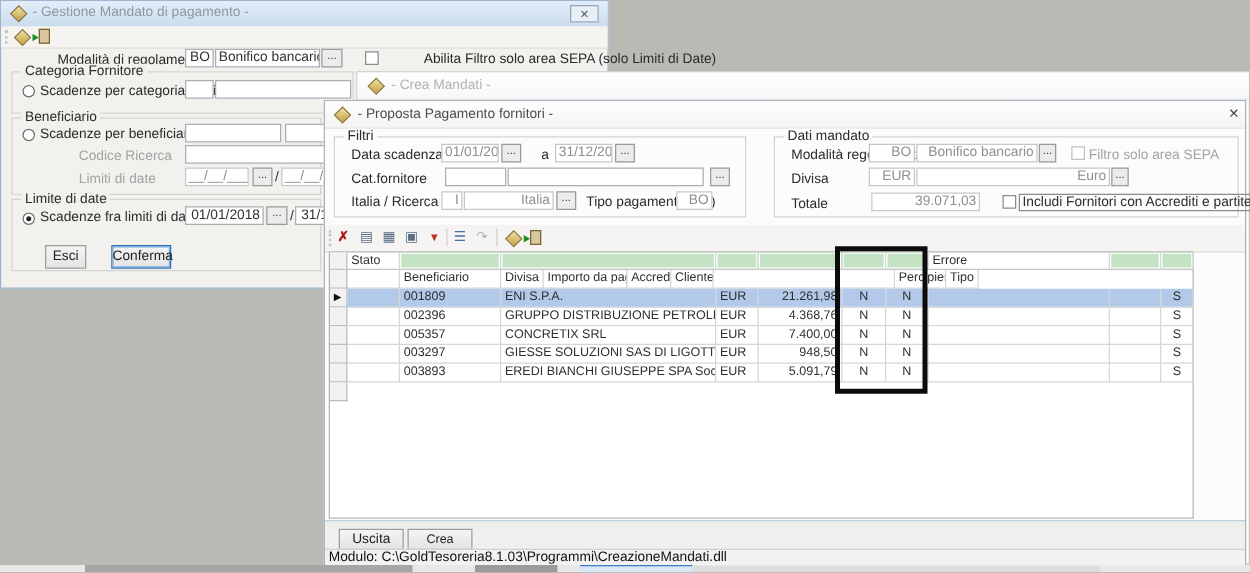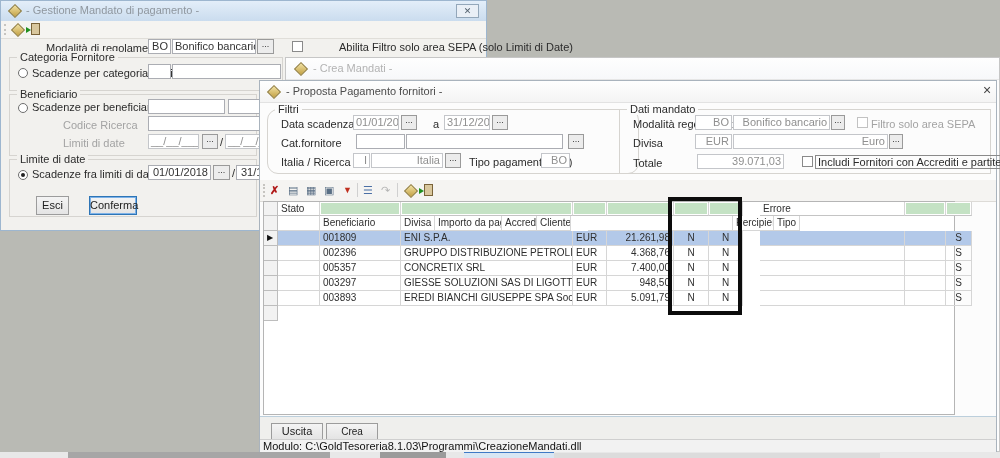--- a/index.html
+++ b/index.html
@@ -27,21 +27,21 @@
   .door{position:absolute;width:9px;height:12px;background:#d9c79d;border:1px solid #7a6339;box-sizing:border-box;}
   .door::after{content:"";position:absolute;left:-6px;top:3px;border-top:3px solid transparent;
            border-bottom:3px solid transparent;border-left:5px solid #1f8f1f;}
   .ticon{position:absolute;font-size:11px;line-height:12px;}
   .tsep{position:absolute;width:1px;height:14px;background:#d0d0d0;}
   
   .grow{position:absolute;display:flex;height:15px;}
   .gc{box-sizing:border-box;border-right:1px solid #d6d6d6;border-bottom:1px solid #d6d6d6;
       font-size:10px;color:#2f2f2f;line-height:14px;padding:0 3px;white-space:nowrap;overflow:hidden;height:15px;}
   .c0{width:14px;}.c1{width:42px;}.c2{width:81px;}.c3{width:172px;}.c4{width:34px;}.c5{width:67px;}
-  .c6{width:35px;}.c7{width:34px;}.c8{width:145px;margin-left:17px;}.c9{width:41px;}.c10{width:26px;}
+  .c6{width:35px;}.c7{width:34px;}.c8{width:145px;}.c9{width:41px;}.c10{width:26px;}
   .hA{height:14px;}.hA .gc{height:14px;line-height:13px;border-bottom:1px solid #c4c4c4;}
   .green{background:#c4e2c4;box-shadow:inset 0 0 0 1px #ffffff;}
   .selcell{background:#f2f2f2;border-right:1px solid #bdbdbd;border-bottom:1px solid #bdbdbd;}
   .selrow{background:#b3c9e9;}
   .num{text-align:right;}
   .ctr{text-align:center;}
   .marker{font-size:8px;line-height:14px;color:#111;}
 </style>
 </head>
 <body>
@@ -113,21 +113,21 @@
   </div>
 
   <div class="win" style="left:259px;top:80px;width:738px;height:372px;background:#fcfcfc;border:1px solid #a9b3bd;">
 
     <div class="abs" style="left:0;top:0;width:736px;height:21px;background:linear-gradient(#fefefe,#f4f4f4);border-bottom:1px solid #e2e2e2;">
       <span class="diamond" style="left:9px;top:6px;"></span>
       <span class="lbl" style="left:26px;top:4px;color:#4c4c4c;">- Proposta Pagamento fornitori -</span>
       <span class="abs" style="left:720px;top:1px;width:14px;height:16px;font-size:14px;line-height:16px;text-align:center;color:#444;">×</span>
     </div>
 
-    <div class="gb" style="left:7px;top:28px;width:372px;height:65px;border-radius:11px;">
+    <div class="gb" style="left:7px;top:28px;width:330px;height:65px;">
       <span class="leg" style="background:#fcfcfc;">Filtri</span>
     </div>
     <span class="lbl" style="left:21px;top:37px;">Data scadenza da</span>
     <span class="inp gray" style="left:93px;top:34px;width:46px;">01/01/2018</span>
     <span class="dots" style="left:141px;top:34px;width:16px;">...</span>
     <span class="lbl" style="left:173px;top:37px;">a</span>
     <span class="inp gray" style="left:184px;top:34px;width:46px;">31/12/2018</span>
     <span class="dots" style="left:232px;top:34px;width:16px;">...</span>
 
     <span class="lbl" style="left:21px;top:56px;">Cat.fornitore</span>

